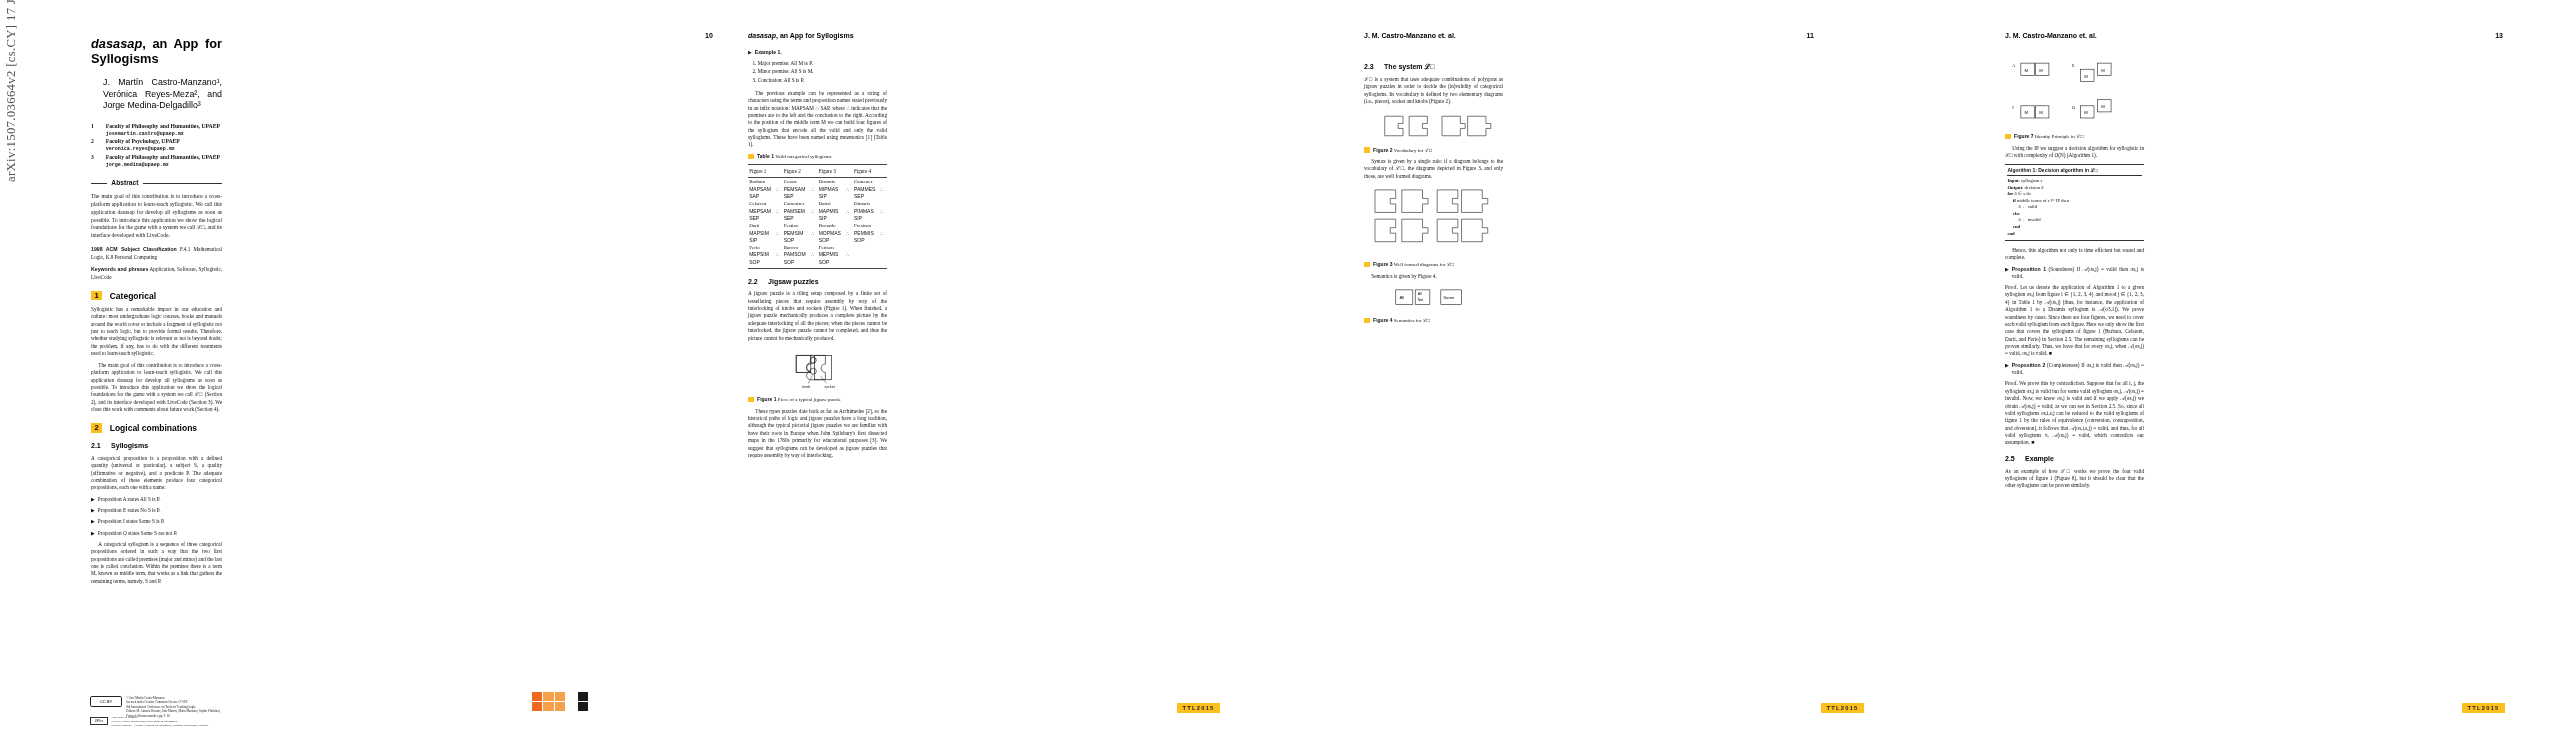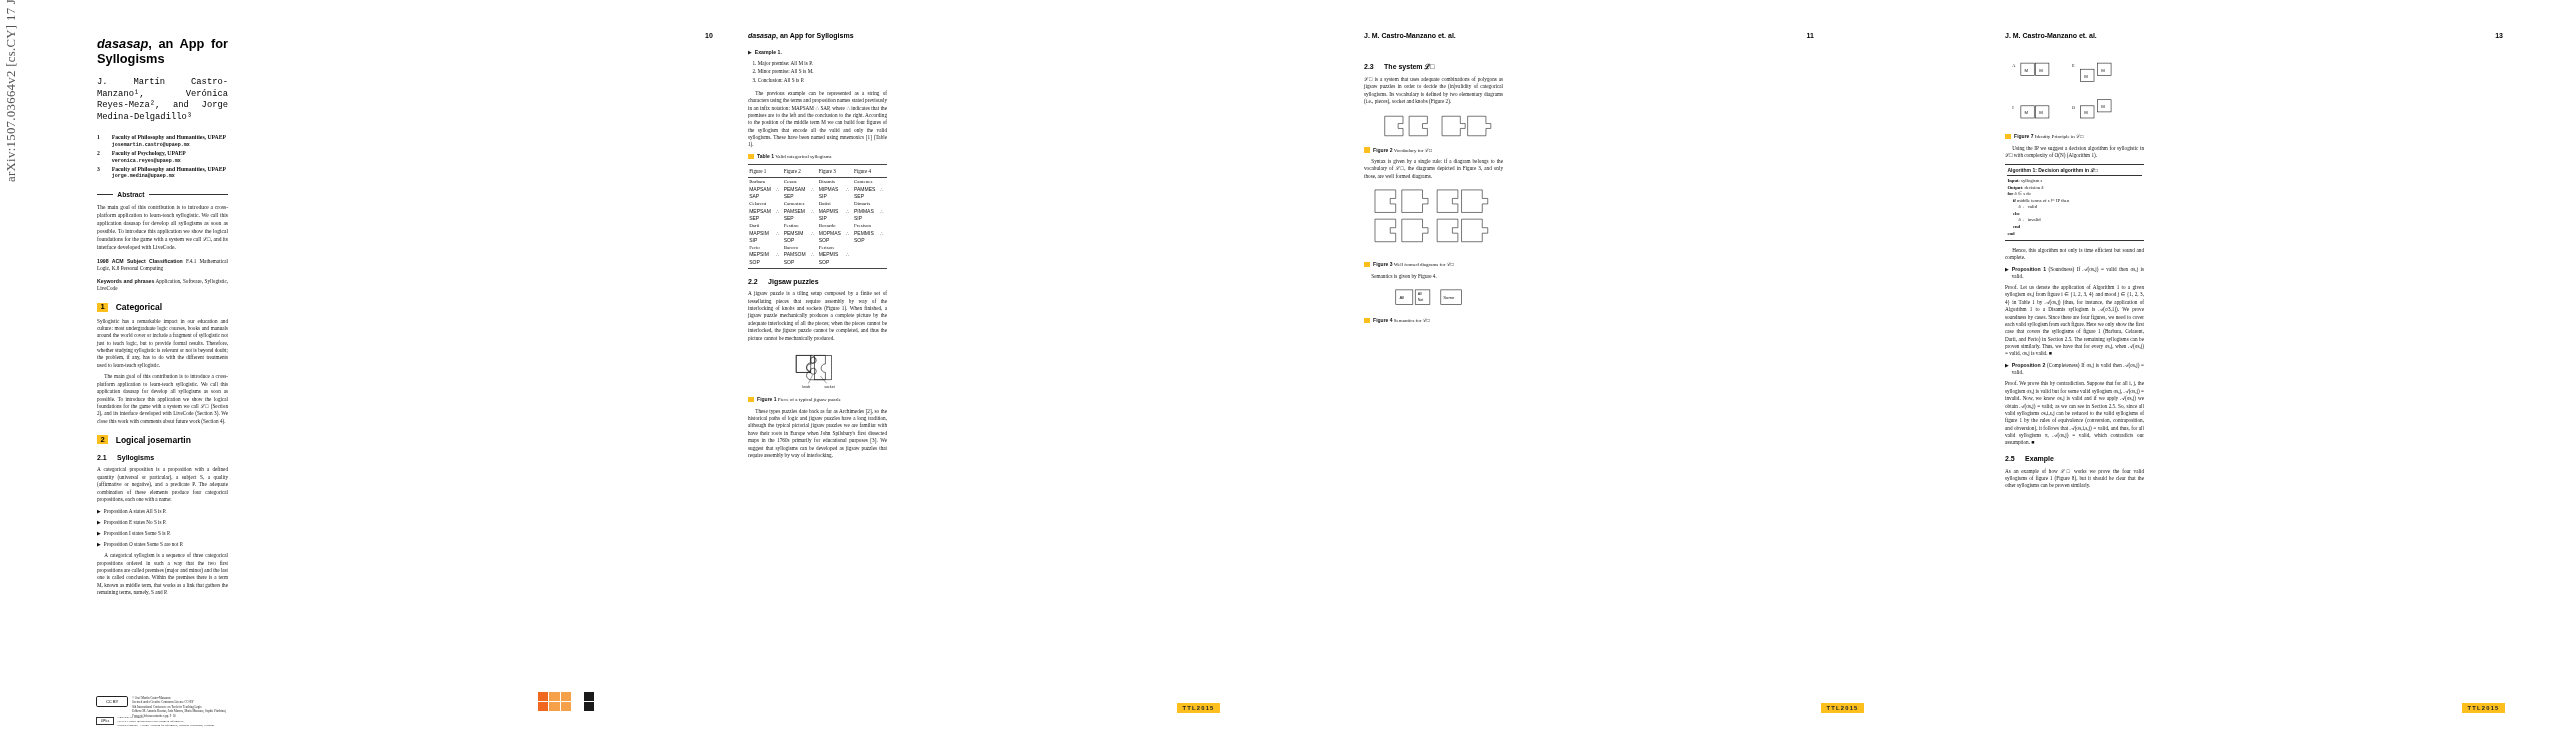--- a/index.html
+++ b/index.html
@@ -30,21 +30,21 @@
 
   
   .page {
     position: absolute;
     top: 0;
     width: 626px;
     height: 729px;
     background: #ffffff;
     padding: 0;
   }
-  #page-title-pg { left: 24px; }
+  #page-title-pg { left: 18px; }
   #page-10 { left: 626px; }
   #page-11 { left: 1270px; }
   #page-12 { left: 1914px; }
 
   
   .runhead {
     position: absolute;
     top: 32px;
     font-family: "Liberation Sans", sans-serif;
     font-size: 7px;
@@ -103,24 +103,24 @@
   .doctitle {
     font-family: "Liberation Sans", sans-serif;
     font-weight: bold;
     font-size: 12.8px;
     color: #000;
     line-height: 1.2;
     margin: 0 0 10.3px 0;
   }
   .doctitle em { font-style: italic; }
   .authors {
-    font-family: Liberation Mono, monospace;
+    font-family: Liberation Sans, sans-serif;
     font-size: 8.8px;
     line-height: 1.32;
-    margin: 0 0 11px 0;
+    margin: 0 0 11px 12px;
     color: #000;
   }
   .afflist { margin: 0 0 9.7px 0; }
   .aff {
     display: flex;
     gap: 8px;
     font-family: "Liberation Serif", serif;
     font-size: 5.7px;
     font-weight: bold;
     line-height: 1.35;
@@ -390,21 +390,21 @@
       <div class="h1">
         <span class="secnum">1</span>
         <span>Categorical</span>
       </div>
 
       <p>Syllogistic has a remarkable impact in our education and culture: most undergraduate logic courses, books and manuals around the world cover or include a fragment of syllogistic not just to teach logic, but to provide formal results. Therefore, whether studying syllogistic is relevant or not is beyond doubt; the problem, if any, has to do with the different treatments used to learn-teach syllogistic.</p>
       <p class="ind">The main goal of this contribution is to introduce a cross-platform application to learn-teach syllogistic. We call this application dasasap for develop all syllogisms as soon as possible. To introduce this application we show the logical foundations for the game with a system we call ℒ□ (Section 2), and its interface developed with LiveCode (Section 3). We close this work with comments about future work (Section 4).</p>
 
       <div class="h1">
         <span class="secnum">2</span>
-        <span>Logical josemartin</span>
+        <span>Logical combinations</span>
       </div>
 
       <div class="h2">
         <span class="n">2.1</span>
         <span>Syllogisms</span>
       </div>
 
       <p>A categorical proposition is a proposition with a defined quantity (universal or particular), a subject S, a quality (affirmative or negative), and a predicate P. The adequate combination of these elements produce four categorical propositions, each one with a name:</p>
 
       <div class="thm">

